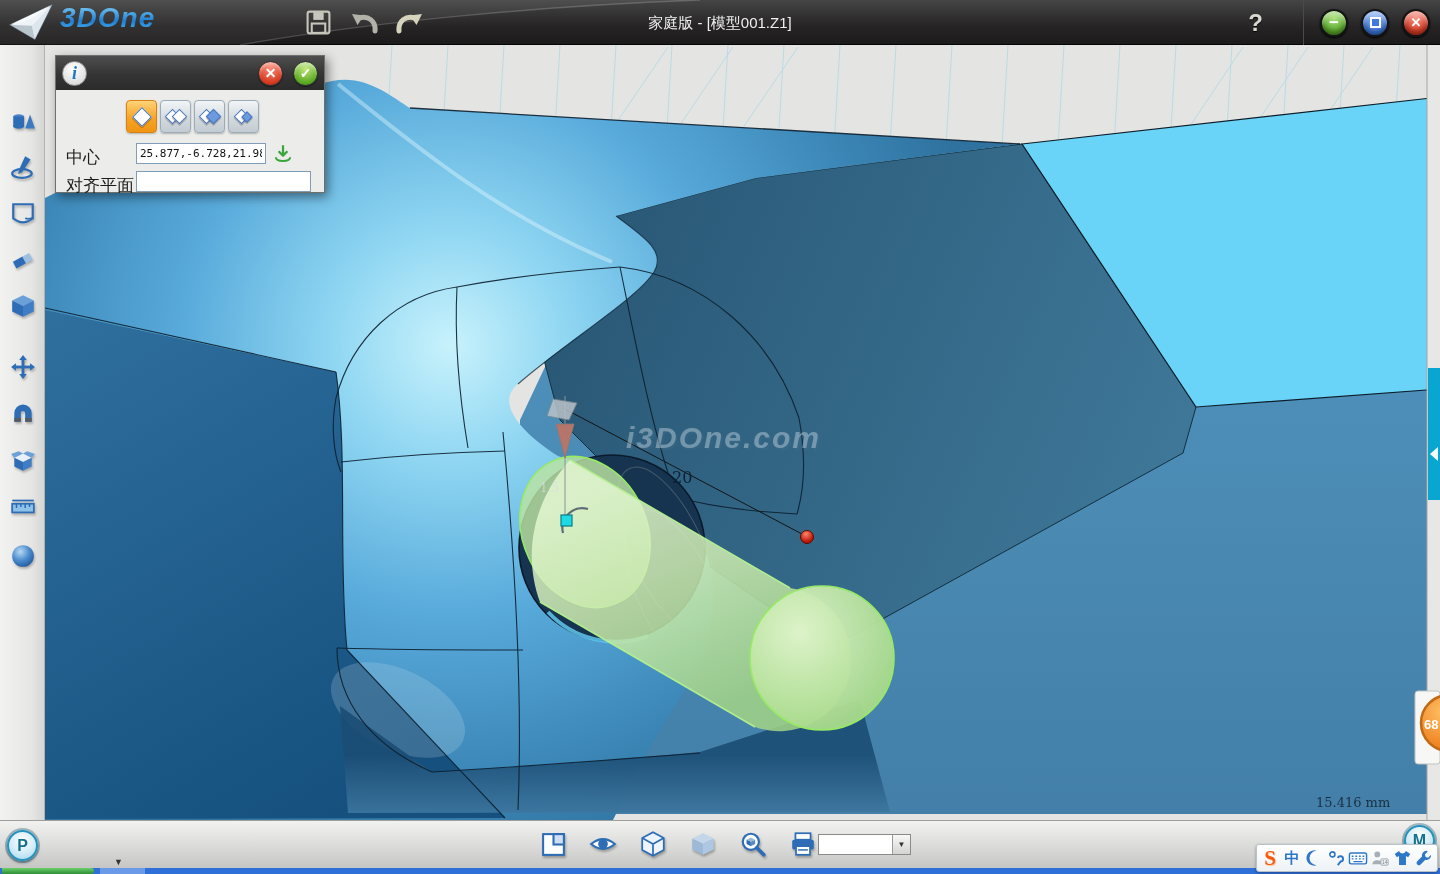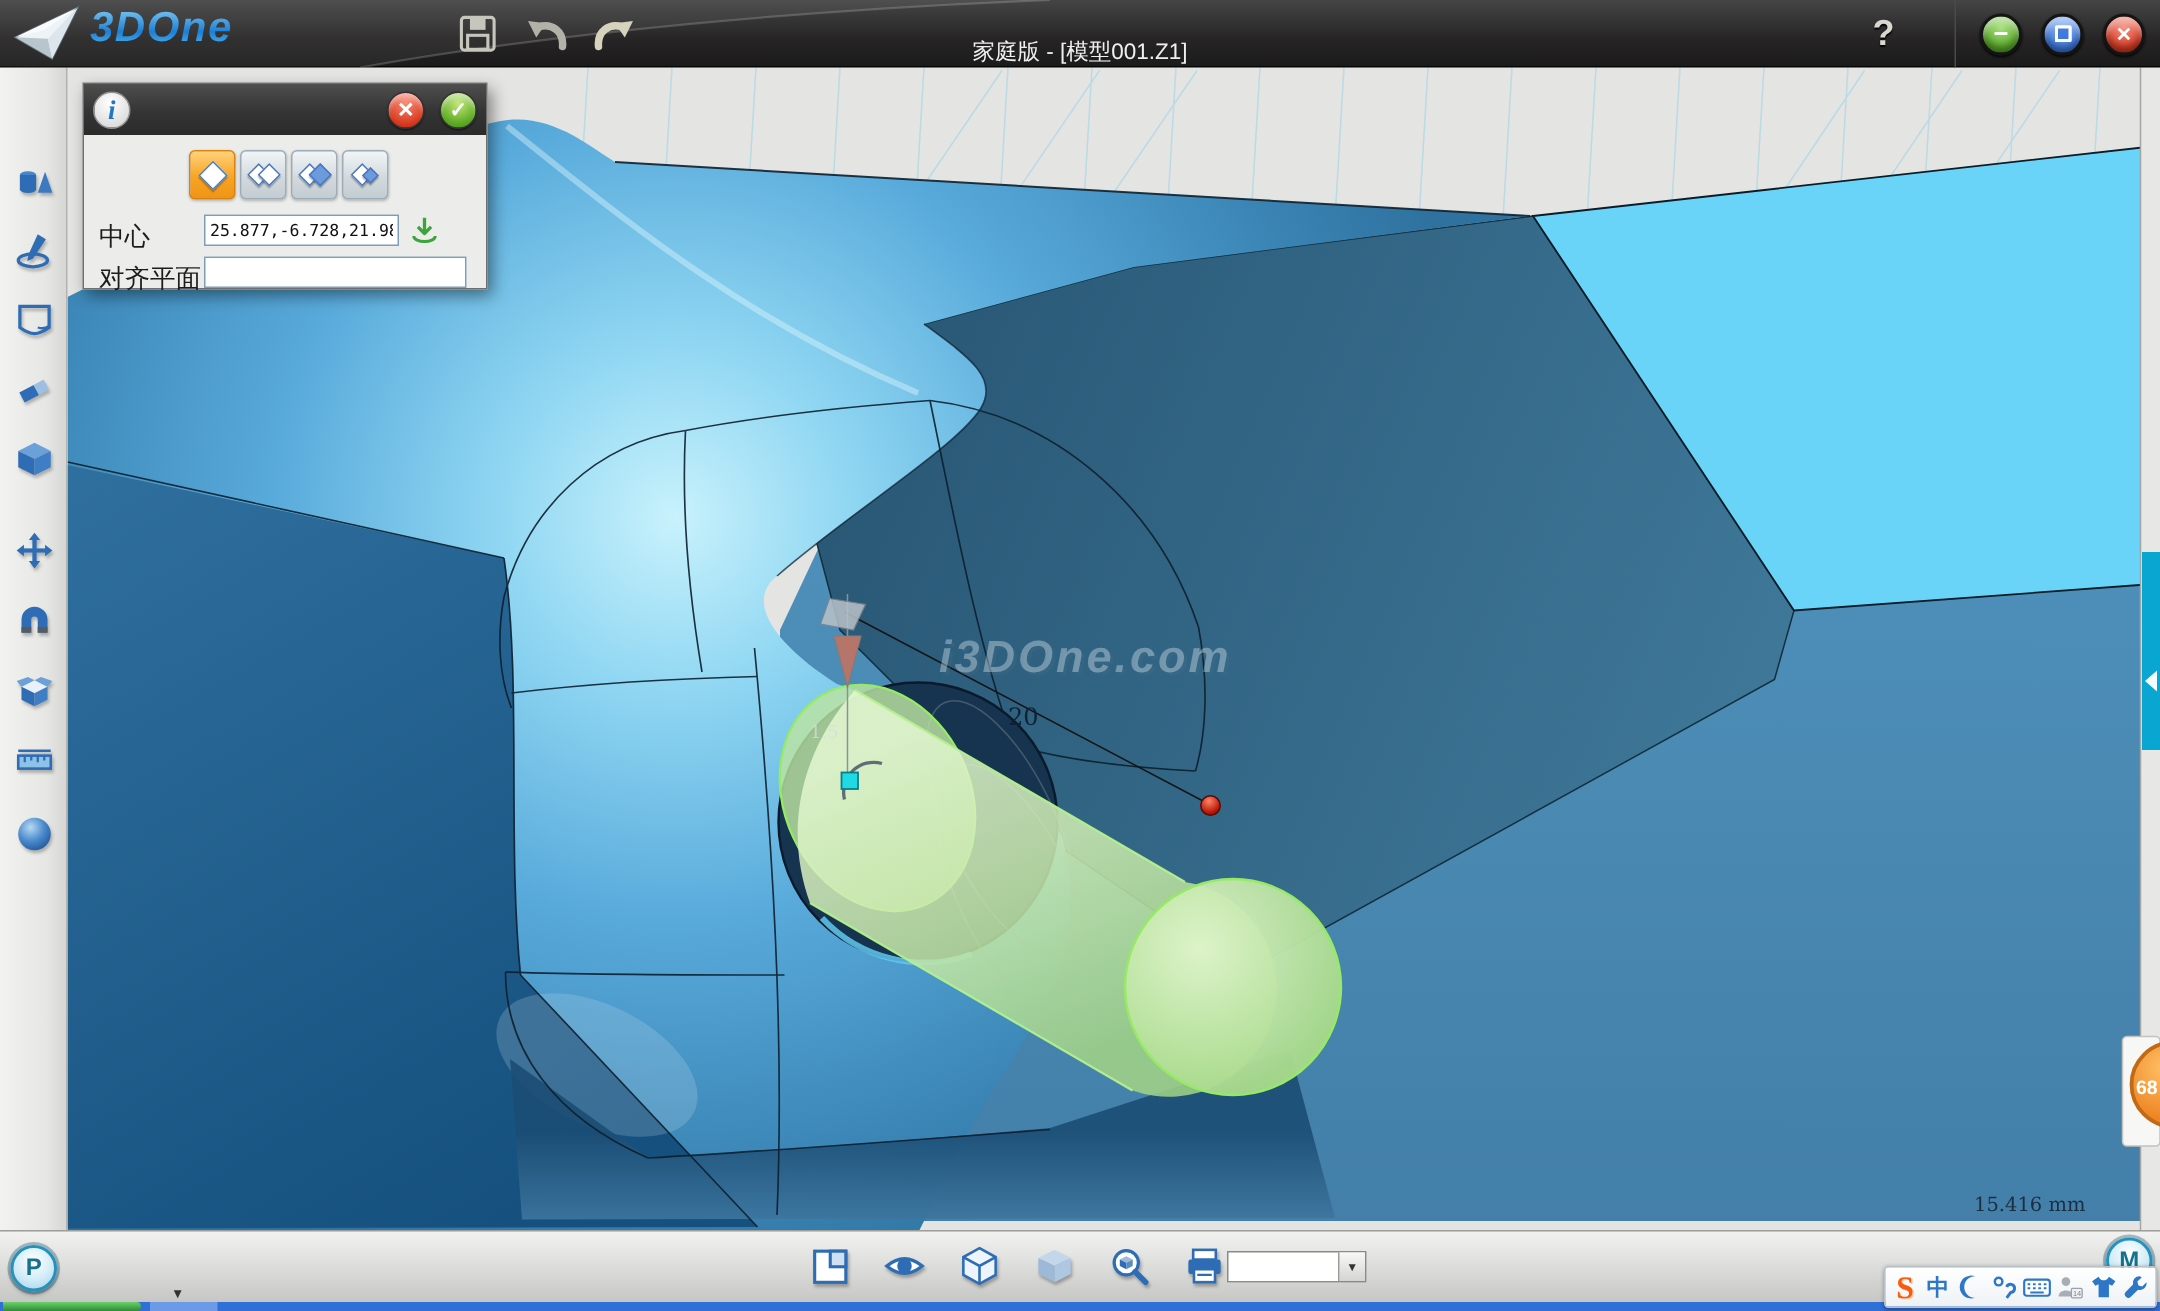--- a/index.html
+++ b/index.html
@@ -11,21 +11,21 @@
   .titlebar{position:absolute;left:0;top:0;width:1440px;height:45px;
     background:linear-gradient(#454545,#262424 60%,#1c1b1b);border-bottom:1px solid #050505;z-index:40;}
   .tb-swoosh{position:absolute;left:0;top:0;}
   .logo{position:absolute;left:8px;top:2px;display:flex;align-items:flex-start;gap:6px;}
   .logo-text{font-size:28px;font-weight:bold;font-style:italic;letter-spacing:1px;
     color:#35aef0;background:linear-gradient(#8fd8f8,#1d7fd4 60%,#5bc0f0);
     -webkit-background-clip:text;background-clip:text;-webkit-text-fill-color:transparent;
     text-shadow:0 0 1px rgba(0,0,0,.0);}
   .tb-tools{position:absolute;left:303px;top:7px;display:flex;gap:16px;align-items:center;}
   .tb-btn{width:30px;height:30px;display:flex;align-items:center;justify-content:center;cursor:pointer;}
-  .tb-title{position:absolute;left:50%;top:12px;transform:translateX(-50%);height:45px;line-height:45px;
+  .tb-title{position:absolute;left:50%;top:0;transform:translateX(-50%);height:45px;line-height:45px;
     color:#efefef;font-size:15px;white-space:nowrap;}
   .tb-right{position:absolute;right:10px;top:0;height:45px;display:flex;align-items:center;gap:14px;}
   .tb-help{color:#d8d8d0;font-size:24px;font-weight:bold;margin-right:26px;text-shadow:0 1px 1px #000;}
   .winbtns{display:flex;gap:13px;border-left:1px solid #4a4a4a;padding-left:16px;height:45px;align-items:center;}
   .wbtn{width:28px;height:28px;border-radius:50%;border:2px solid #141414;display:flex;align-items:center;
     justify-content:center;color:#fff;font-weight:bold;cursor:pointer;
     box-shadow:inset 0 6px 5px -2px rgba(255,255,255,.55), inset 0 -4px 5px rgba(0,0,0,.35), 0 1px 2px #000;}
   .wbtn.min{background:radial-gradient(circle at 50% 30%,#a8e07c,#58a828 70%,#3f8c18);font-size:17px;}
   .wbtn.res{background:radial-gradient(circle at 50% 30%,#8fb4f2,#3c77dc 70%,#2a5cc0);}
   .wbtn.close{background:radial-gradient(circle at 50% 30%,#f59384,#d83a22 70%,#b82814);font-size:13px;}

